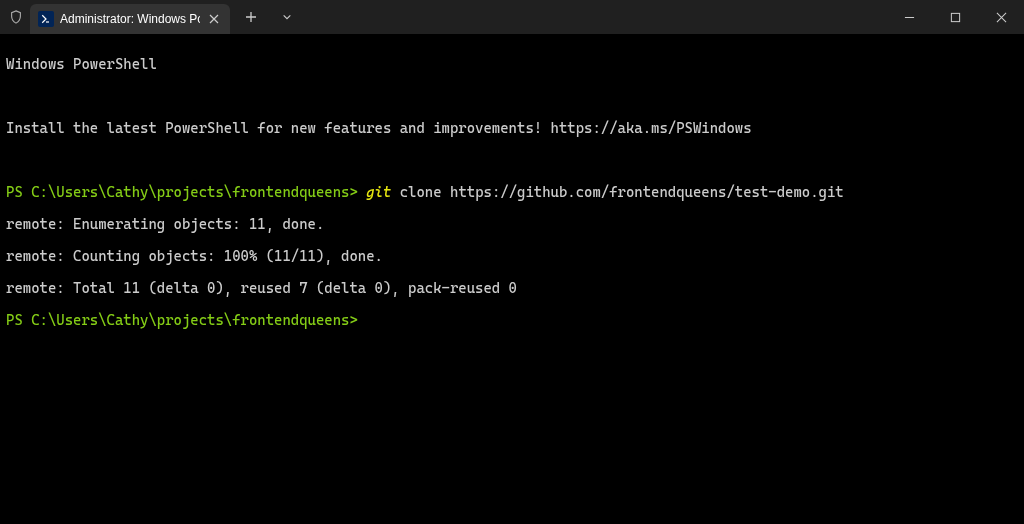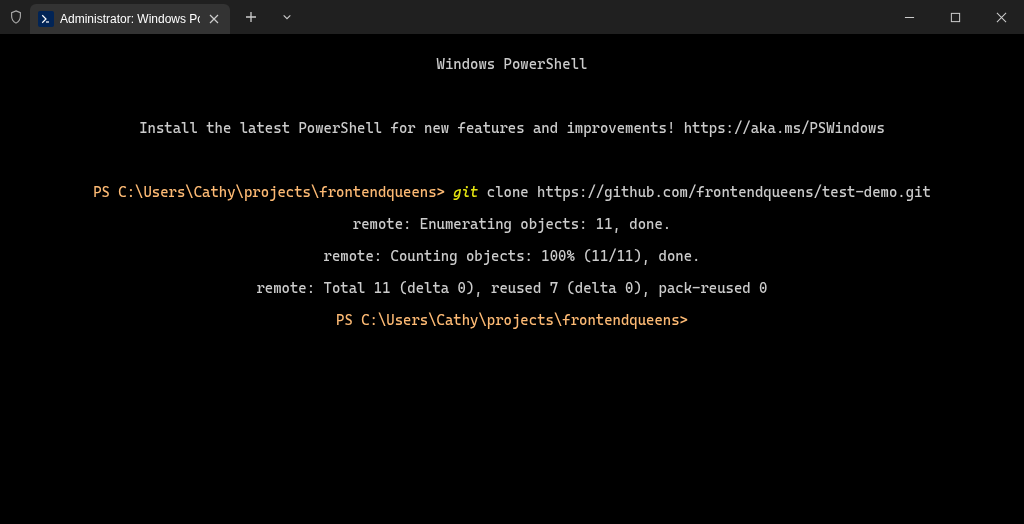--- a/index.html
+++ b/index.html
@@ -84,22 +84,22 @@
     padding: 6px 6px;
     font-size: 14.3px;
     line-height: 16px;
     white-space: pre;
     font-family: Consolas, "Cascadia Mono", monospace;
     color: #cccccc;
     background:#000;
     height: calc(524px - 34px);
     overflow:hidden;
   }
-  .line { display:block;text-align:center; }
-  .prompt { color:#fdba74; }
+  .line { display:block; }
+  .prompt { color:#84cc16; }
   .cmd-bold { color:#e5e510;font-style:italic; }
 </style>
 </head>
 <body>
 
 <div class="titlebar">
   <div class="titlebar-left">
     <span class="shield">
       <svg viewBox="0 0 16 16" width="14" height="14">
           <path d="M8 1 L13 3 V7 C13 11 10.5 13.5 8 15 C5.5 13.5 3 11 3 7 V3 Z" fill="none" stroke="#aaa" stroke-width="1.3"></path>

